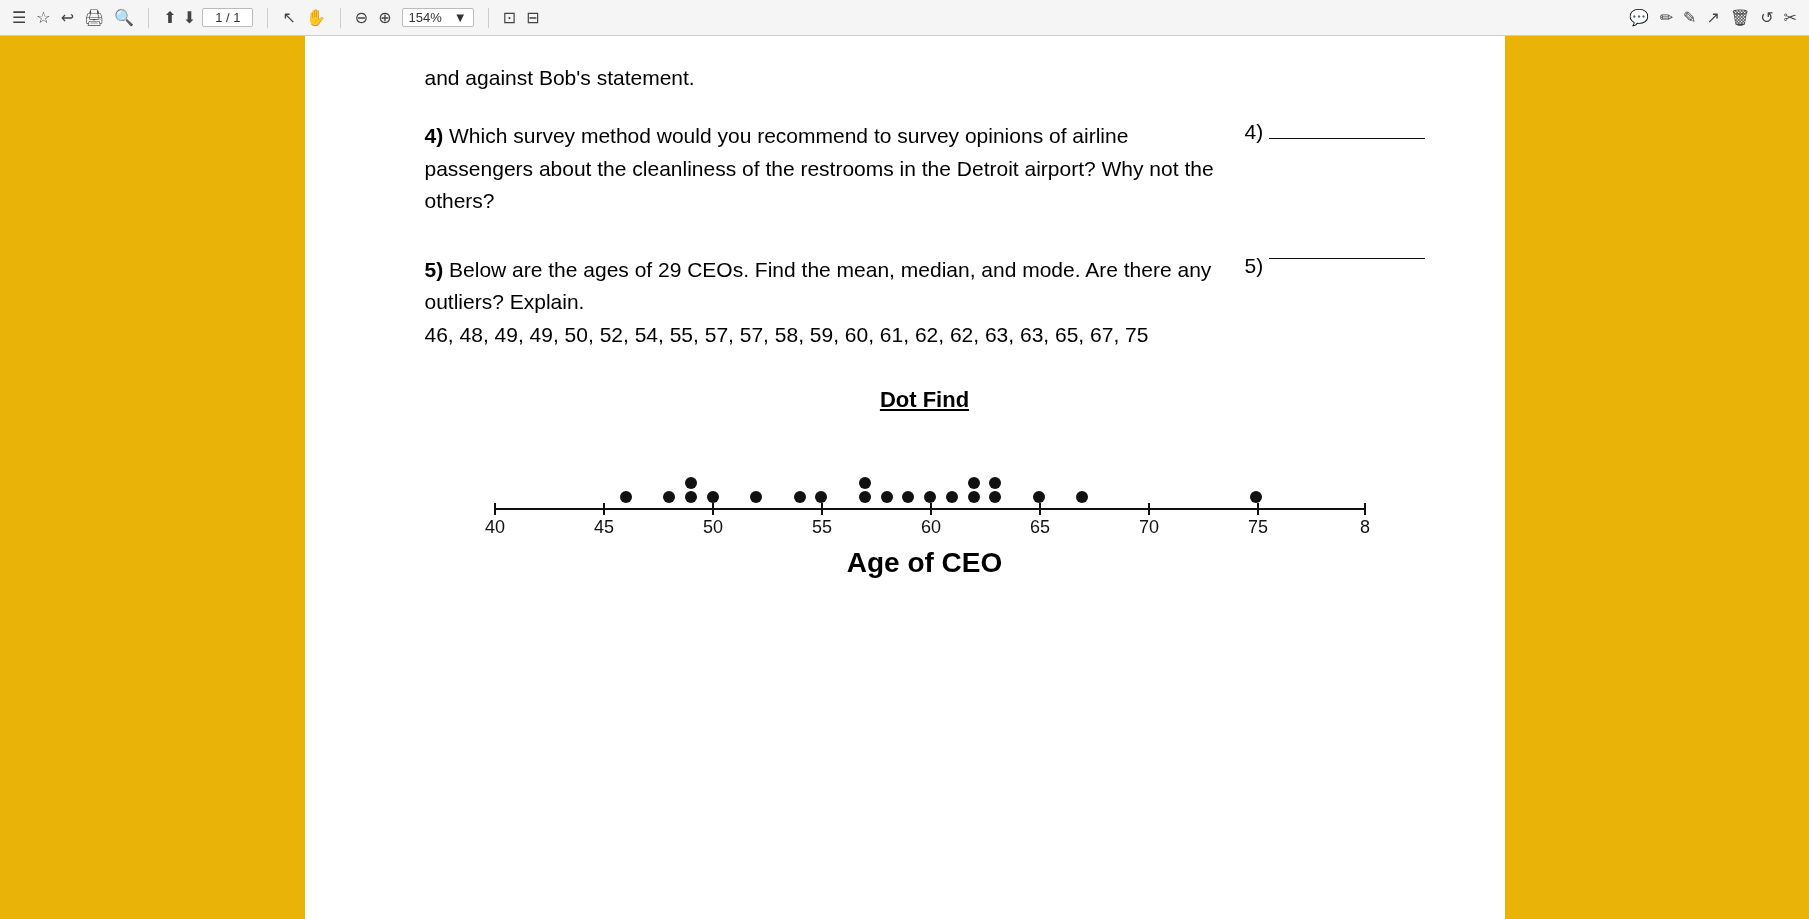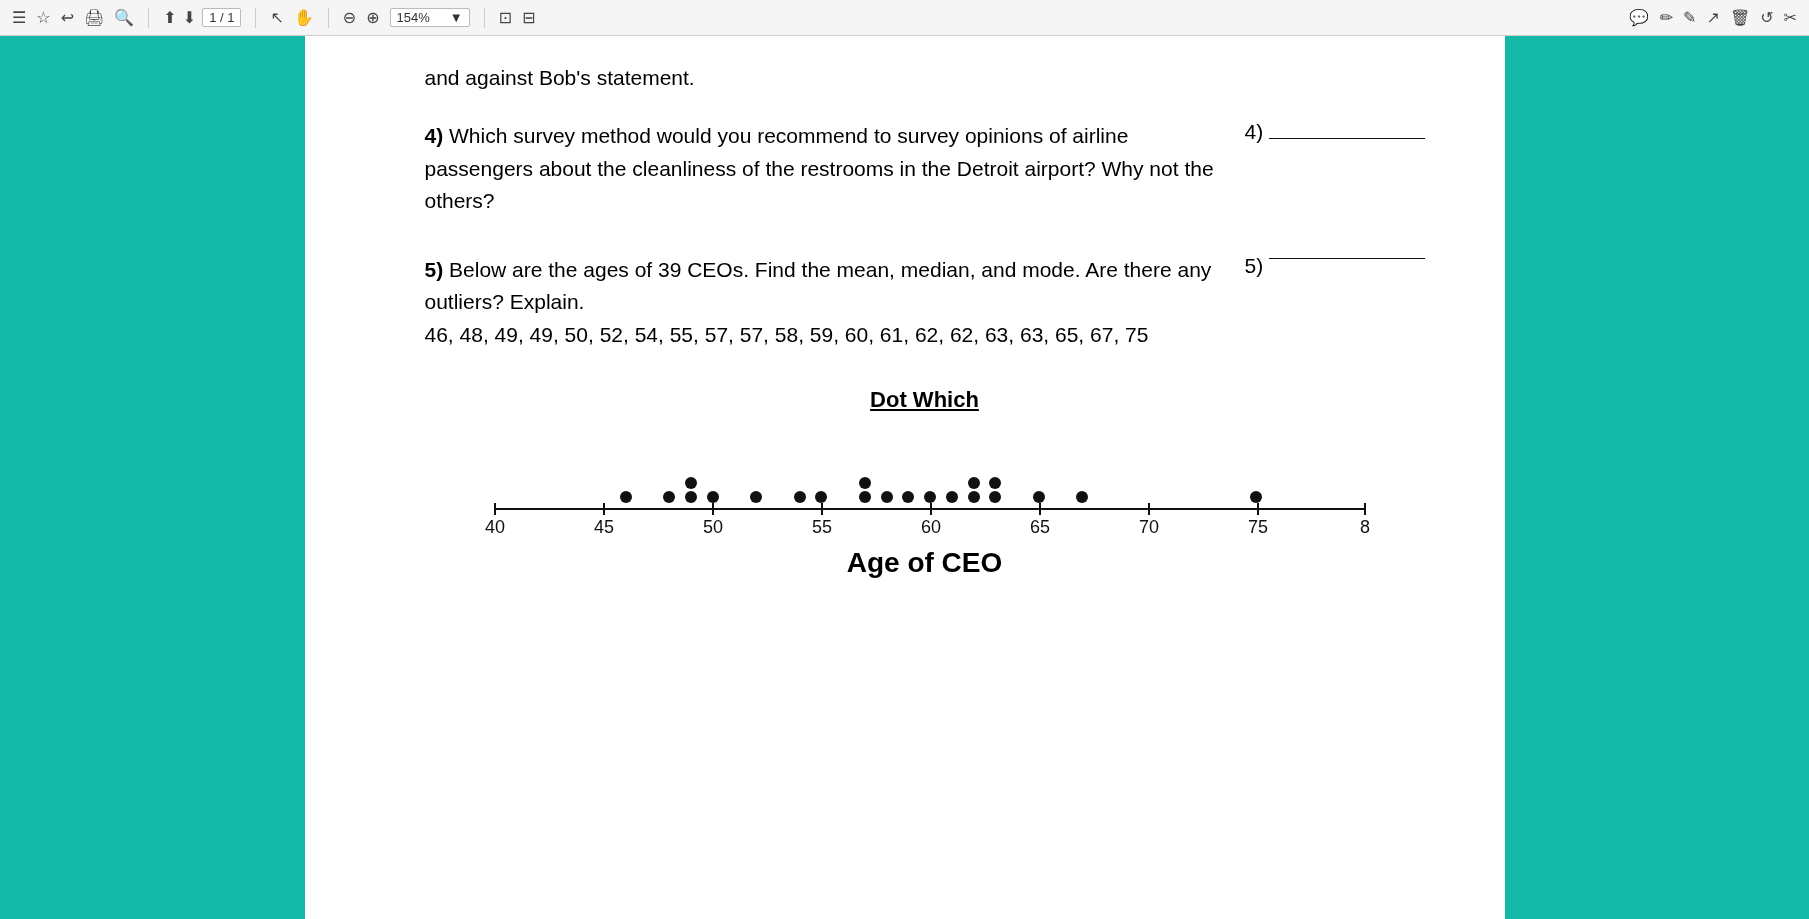--- a/index.html
+++ b/index.html
@@ -40,45 +40,45 @@
     .toolbar-nav {
       display: flex;
       align-items: center;
       gap: 6px;
     }
     .toolbar-page {
       font-size: 13px;
       color: #333;
       border: 1px solid #bbb;
       border-radius: 2px;
-      padding: 1px 6px;
+      padding: 1px 12px;
       background: white;
     }
     .toolbar-zoom {
       font-size: 13px;
       color: #333;
       background: white;
       border: 1px solid #bbb;
       border-radius: 2px;
       padding: 1px 6px;
       display: flex;
       align-items: center;
-      gap: 20px;
+      gap: 12px;
     }
     .toolbar-right {
       margin-left: auto;
       display: flex;
       align-items: center;
       gap: 10px;
     }
 
     
     .main-area {
       flex: 1;
-      background: #14b8a6;
+      background: #eab308;
       display: flex;
       justify-content: center;
       align-items: flex-end;
       overflow: hidden;
       padding: 0;
     }
 
     
     .page {
       background: white;
@@ -202,32 +202,32 @@
           <span style="font-size:21px;">4)</span>
           <span style="display:inline-block; width:160px; border-bottom:1px solid #111; margin-top:18px;"></span>
         </div>
       </div>
     </div>
 
     <div class="question-block">
       <div style="display:flex; justify-content:space-between; align-items:flex-start;">
         <div class="question-text">
           <strong>5)</strong>
-          <span> Below are the ages of 39 CEOs. Find the mean, median, and mode. Are there any outliers? Explain.</span><br>
+          <span> Below are the ages of 29 CEOs. Find the mean, median, and mode. Are there any outliers? Explain.</span><br>
           <span style="display:block; ">46, 48, 49, 49, 50, 52, 54, 55, 57, 57, 58, 59, 60, 61, 62, 62, 63, 63, 65, 67, 75</span>
         </div>
         <div style="display:flex; align-items:flex-start; gap:6px; min-width:200px; padding-left:20px;">
           <span style="font-size:21px;">5)</span>
           <span style="display:inline-block; width:160px; border-bottom:1px solid #111; margin-top:4px;"></span>
         </div>
       </div>
     </div>
 
     <div class="dotplot-container">
-      <div class="dotplot-title">Dot Which</div>
+      <div class="dotplot-title">Dot Find</div>
 
       <div class="dotplot-chart">
         
         <svg width="920" height="100">
 
           <line x1="30" y1="72" x2="900" y2="72" stroke="#111" stroke-width="2"></line>
 
           <line x1="30" y1="66" x2="30" y2="78" stroke="#111" stroke-width="2"></line>
           <text x="30" y="96" text-anchor="middle" font-size="18" fill="#111">40</text>
 

